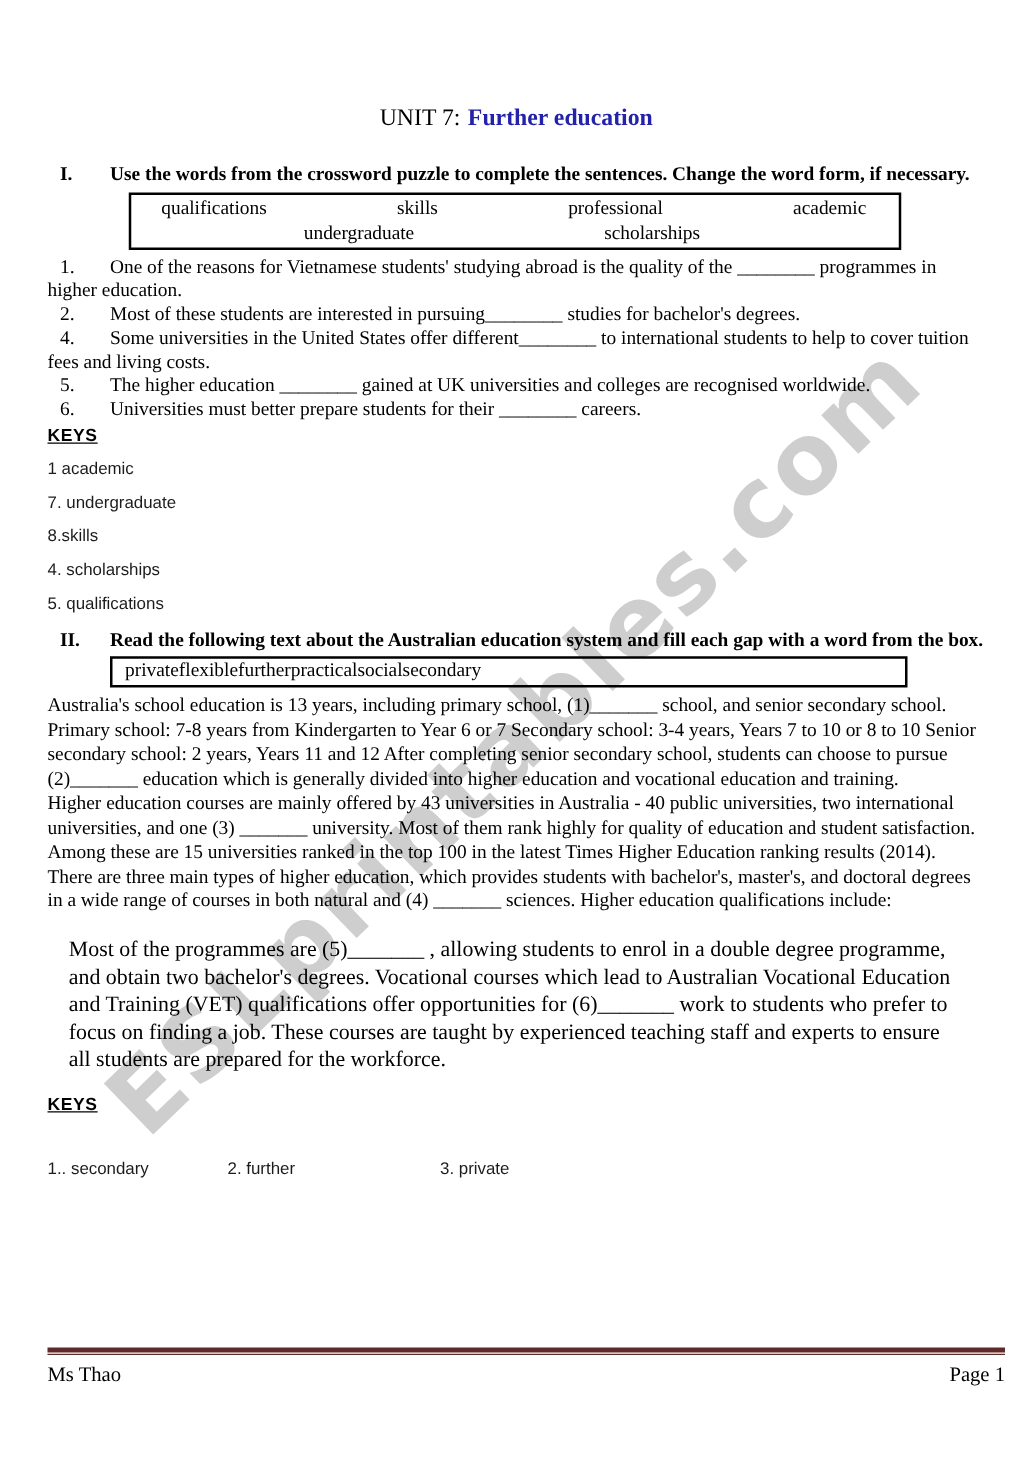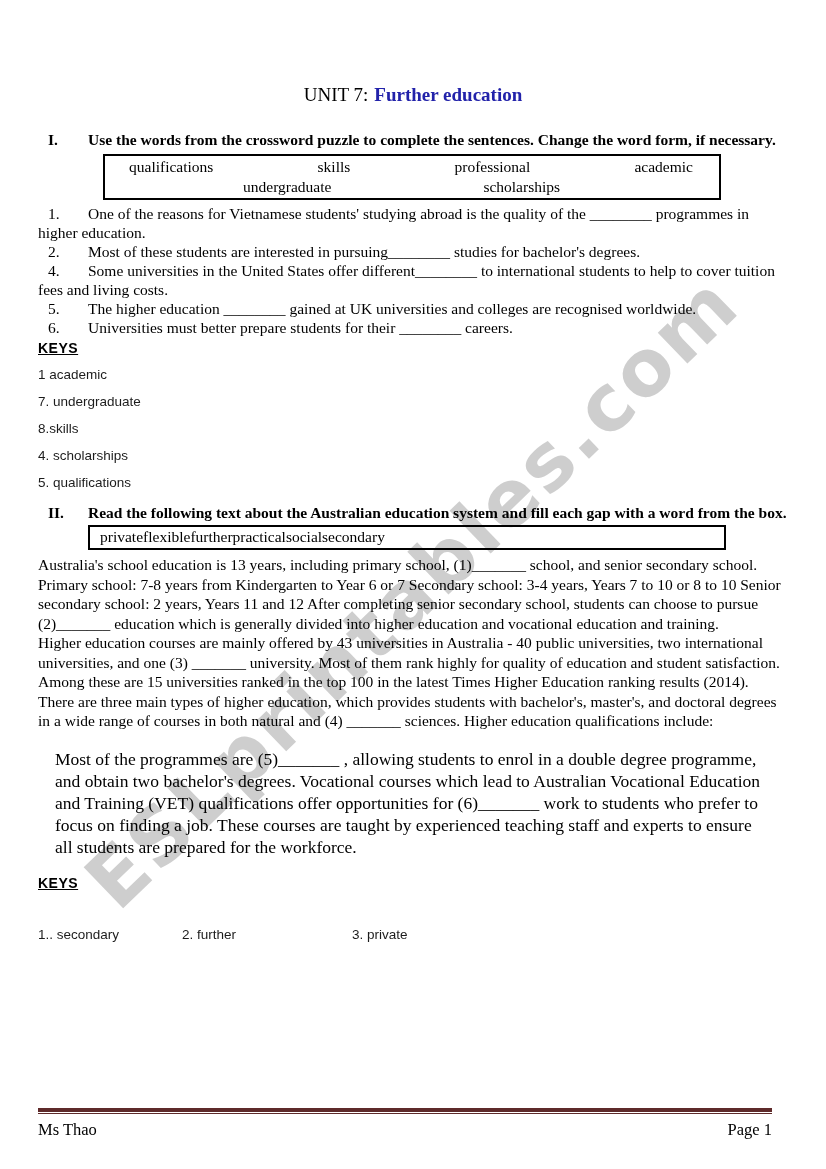--- a/index.html
+++ b/index.html
@@ -54,21 +54,21 @@
   .keys-list div { margin-bottom:13px; line-height:14px; }
 
   .sec2-heading { margin-top:8px; }
   .para { margin:0; font-size:15.5px; line-height:19.5px; }
   .para-em { margin:17px; font-size:17.5px; line-height:22px; }
 
   .keys2-row { display:flex; margin-top:36px; font-family:"Liberation Sans","DejaVu Sans",sans-serif; font-size:13.5px; color:#1c1c1c; }
   .keys2-row span:nth-child(1) { width:144px; }
   .keys2-row span:nth-child(2) { width:170px; }
 
-  .footer-area { position:absolute; left:38px; right:54px; top:1078px; z-index:1;margin-top:30px; }
+  .footer-area { position:absolute; left:38px; right:22px; top:1078px; z-index:1; }
   .footer-rule { height:1px; border-top:4px solid #5e2a2a; border-bottom:1px solid #5e2a2a; background:#fff; }
   .footer-row { display:flex; justify-content:space-between; font-size:16.5px; margin-top:6px; }
 </style>
 </head>
 <body>
 
 <div class="page">
 
   <div class="watermark">ESLprintables.com</div>
 

